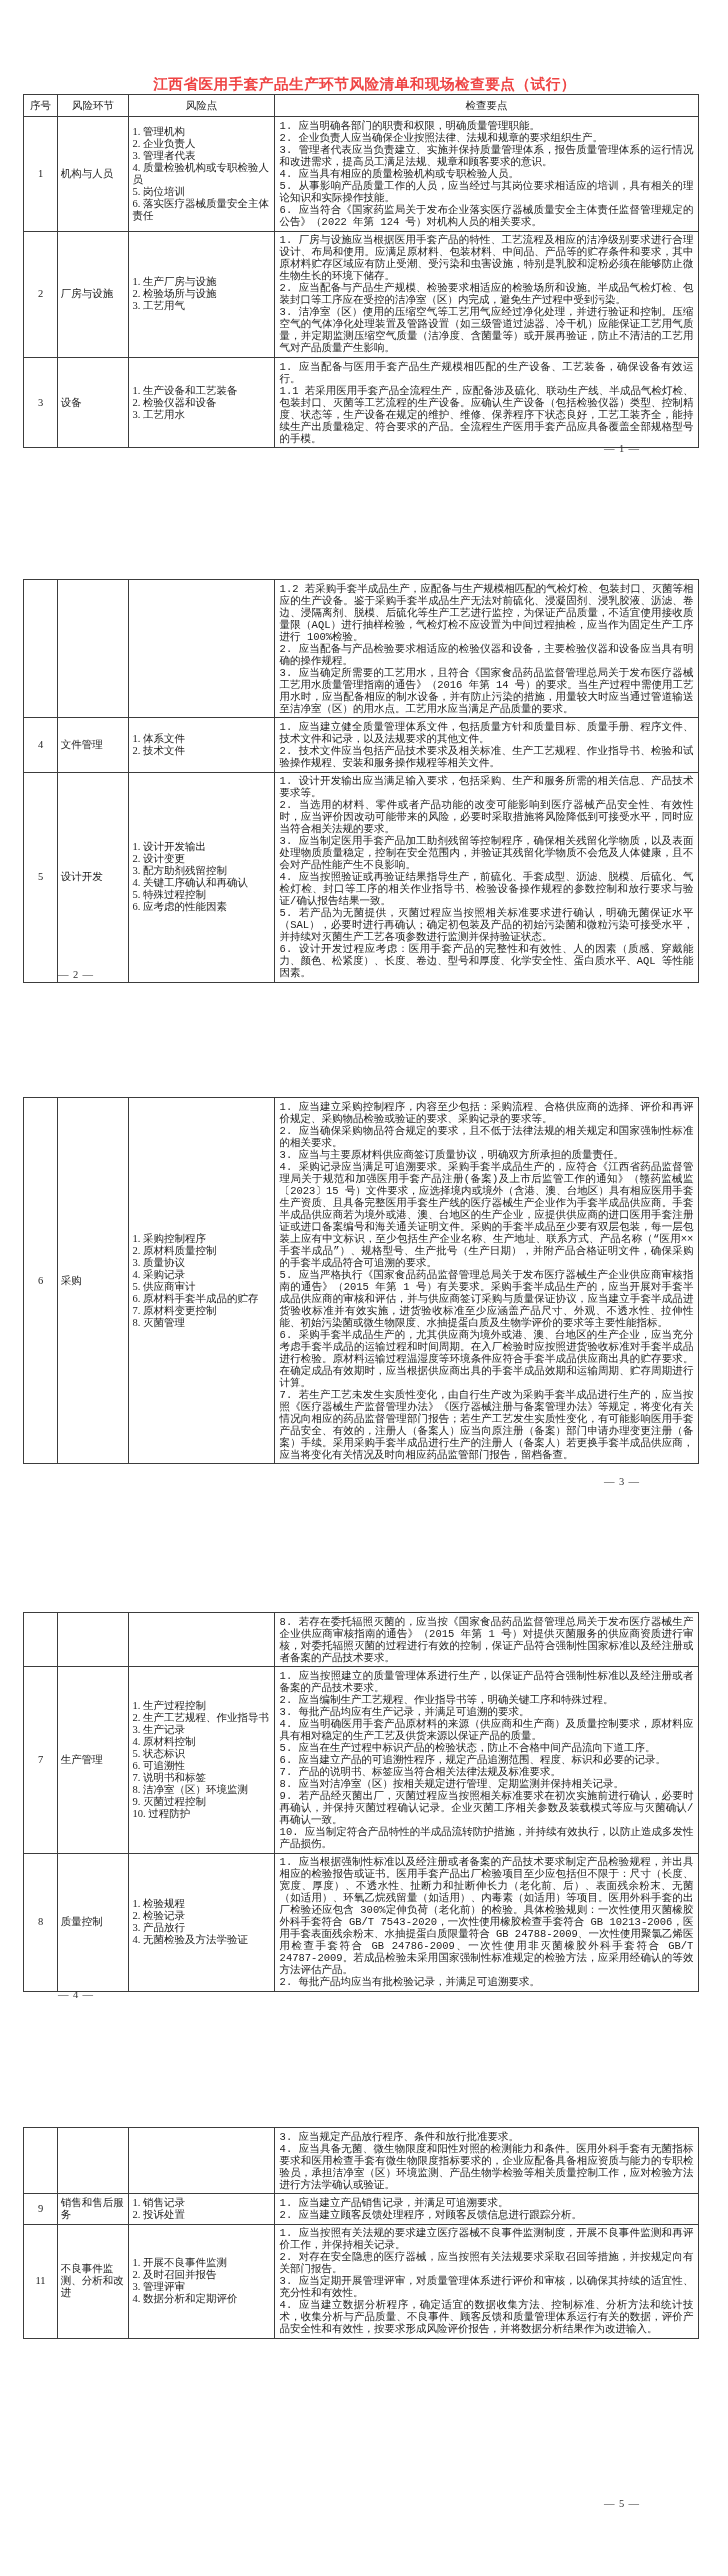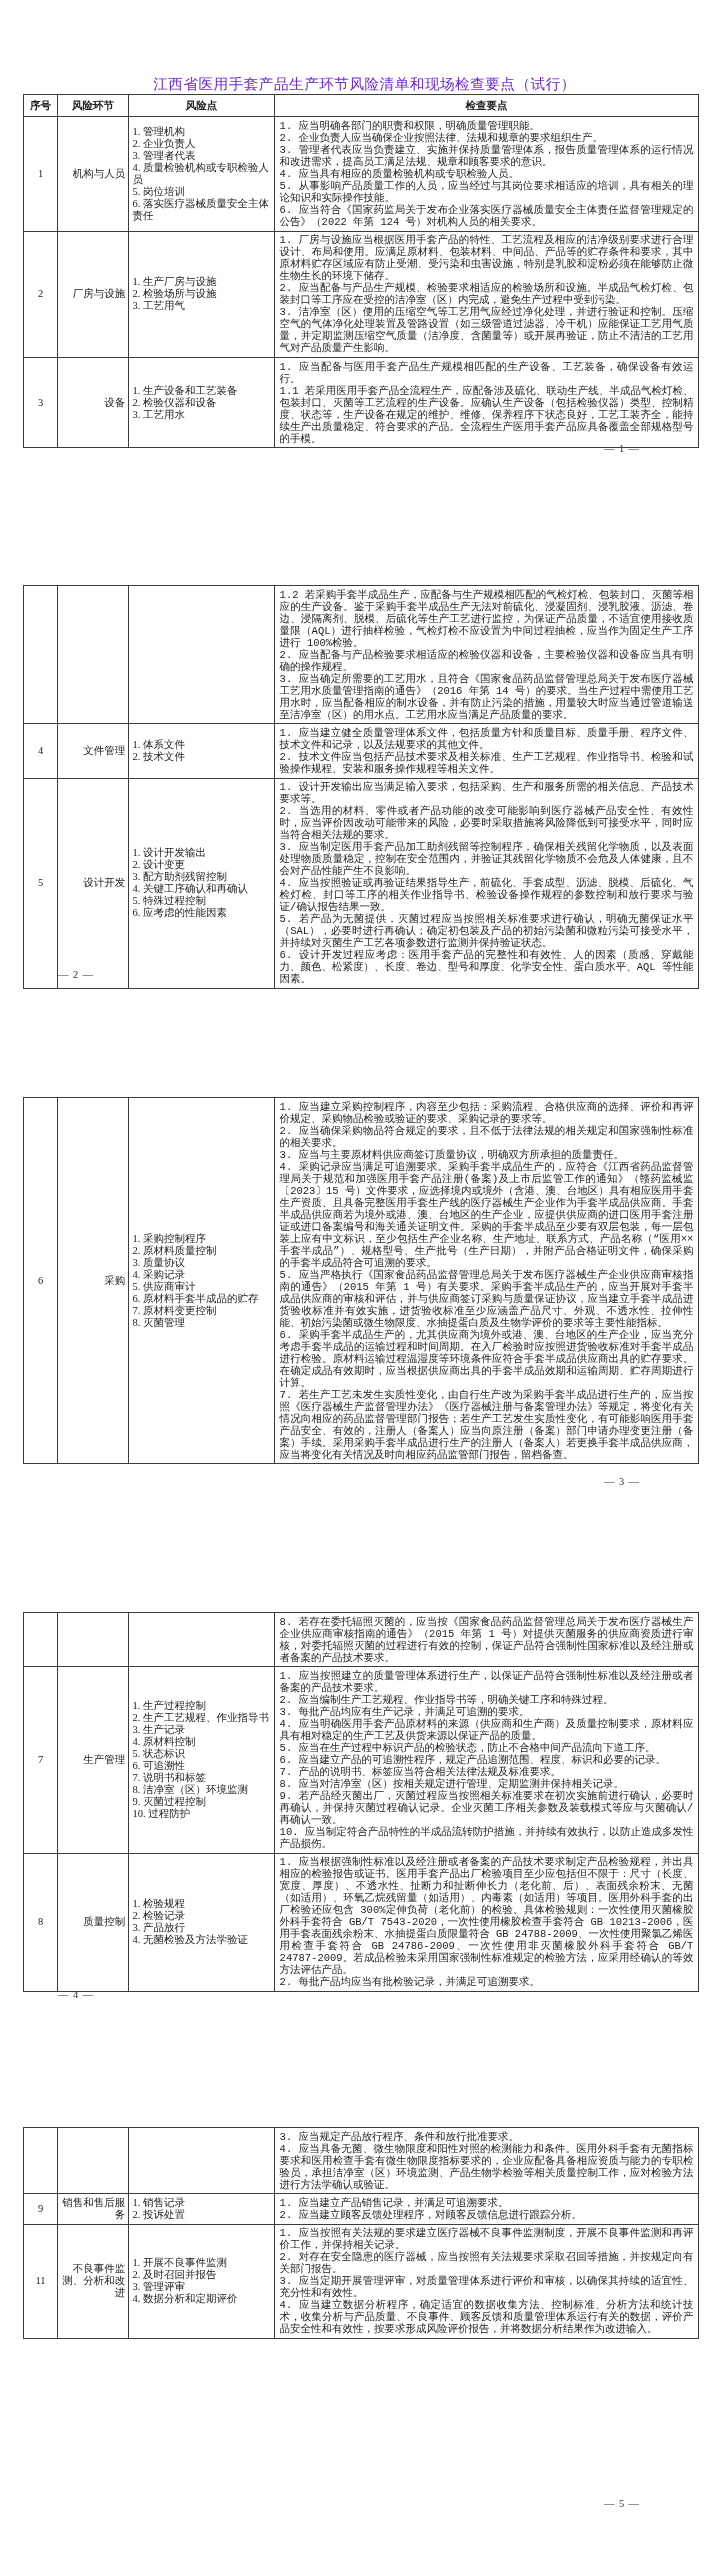--- a/index.html
+++ b/index.html
@@ -1,27 +1,27 @@
 <!DOCTYPE html>
 <html style="font-size:14.6px"><head>
 <meta charset="utf-8">
 <style>
   html,body{margin:0;padding:0;}
   body{width:729px;background:#ffffff;font-family:"Liberation Serif","DejaVu Serif",serif;color:#161616;}
   .doc{width:729px;}
   .page{position:relative;width:729px;height:515px;overflow:hidden;background:#ffffff;}
   .doc-title{position:absolute;top:75px;left:0;width:100%;margin:0;text-align:center;
-             font-size:14.6px;font-weight:normal;letter-spacing:0.5px;color:#6d28d9;}
+             font-size:14.6px;font-weight:bold;letter-spacing:0.5px;color:#ef4444;}
   table.risk-table{position:absolute;left:23px;width:675px;border-collapse:collapse;table-layout:fixed;}
-  .t-top-a{top:94px;} .t-top-b{top:70px;} .t-top-c{top:67px;}
+  .t-top-a{top:94px;} .t-top-b{top:64px;} .t-top-c{top:67px;}
   th,td{border:0.9px solid #3c3c3c;font-size:10.5px;line-height:12px;color:#1c1c1c;
         overflow-wrap:break-word;}
-  th{font-weight:bold;text-align:center;padding:4.6px 1.8px;}
+  th{font-weight:normal;text-align:center;padding:4.6px 1.8px;}
   td.no{text-align:center;vertical-align:middle;padding:1.8px 1.8px;}
-  td.link{text-align:right;vertical-align:middle;padding:1.8px 2.7px;}
+  td.link{text-align:left;vertical-align:middle;padding:1.8px 2.7px;}
   td.pts{vertical-align:middle;white-space:pre-wrap;padding:2.7px 3.6px;text-align:left;font-family:Liberation Serif, serif;}
   td.chk{vertical-align:top;white-space:pre-wrap;padding:2.7px 4.6px;text-align:justify;font-family:Liberation Mono, monospace;}
   .footer{position:absolute;font-size:10.5px;color:#333;letter-spacing:0.9px;}
   .f-right{right:89px;} .f-left{left:58px;}
   .ft-1{top:443px;} .ft-2{top:454px;} .ft-3{top:446px;} .ft-4{top:444px;} .ft-5{top:438px;}
 </style>
 </head>
 <body>
 
 <div class="doc">

